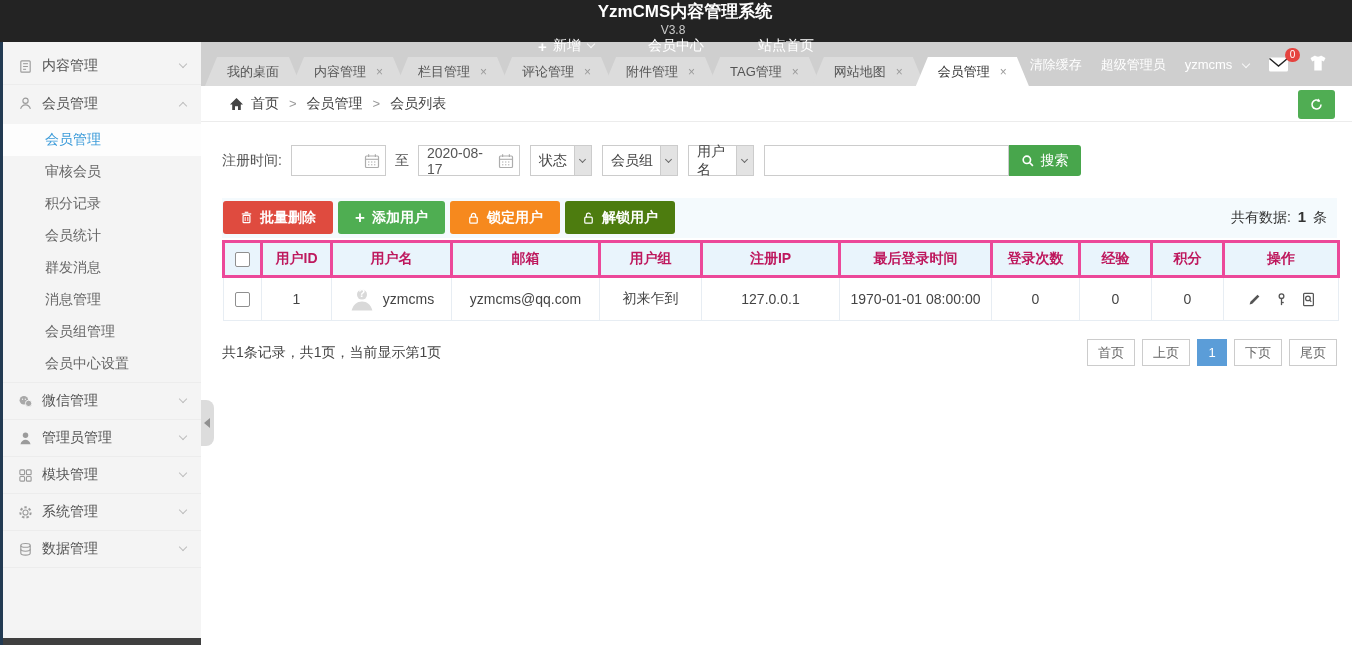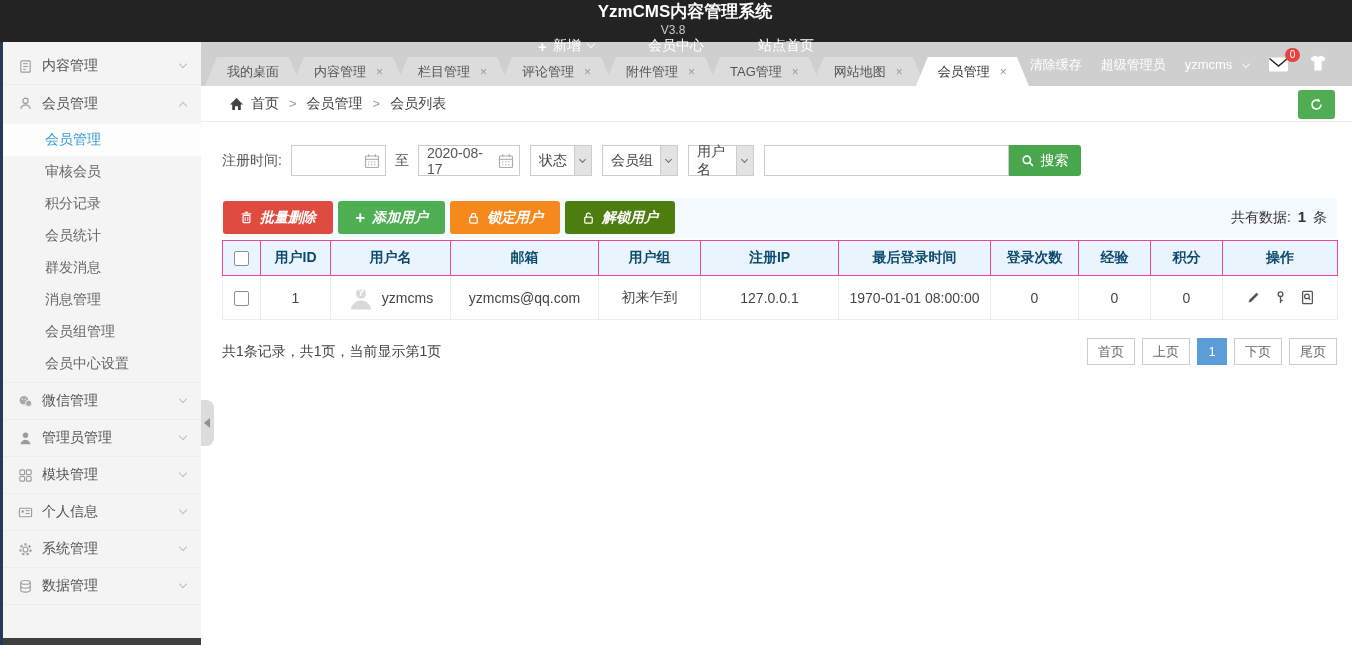--- a/index.html
+++ b/index.html
@@ -58,31 +58,31 @@
   .to { margin:0 9px; }
   .fselect { height:31px; border:1px solid #ccc; background:#fff; display:flex; align-items:center; margin-left:10px; cursor:pointer; }
   .fselect .lbl { padding:0 4px 0 8px; color:#444; flex:1; }
   .fselect .cbox { width:17px; height:29px; background:#e3e3e3; border-left:1px solid #ccc; display:flex; align-items:center; justify-content:center; flex-shrink:0; }
   .cbox .chev { width:5px; height:5px; color:#555; margin:0; top:-1px; border-color:#555; }
   .kinput { width:245px; height:31px; border:1px solid #ccc; margin-left:10px; padding:0 8px; font-size:14px; font-family:inherit; outline:none; }
   .search-btn { height:31px; width:72px; background:#48a64c; color:#fff; border:none; border-radius:0 3px 3px 0; display:flex; align-items:center; justify-content:center; gap:5px; font-size:14px; cursor:pointer; }
 
   
   .toolbar { margin-top:22px; display:flex; align-items:center; background:#f4fafd; padding:3px 10px 4px 1px; }
-  .btn { height:33px; border:none; border-radius:3px; color:#fff; font-size:14px; font-weight:bold; display:inline-flex; align-items:center; gap:7px; padding:0 17px; margin-right:5px; cursor:pointer; font-family:inherit;font-style:italic; }
+  .btn { height:33px; border:none; border-radius:3px; color:#fff; font-size:14px; font-weight:bold; display:inline-flex; align-items:center; gap:7px; padding:0 17px; margin-right:5px; cursor:pointer; font-family:inherit; }
   .btn.red { background:#df4b3f; }
   .btn.green { background:#4fae52; }
   .btn.orange { background:#f6891e; }
   .btn.blue { background:#4d7c0f; }
   .total { margin-left:auto; color:#333; font-size:14px; }
   .total b { font-size:15px; margin:0 3px; }
 
   
   .utable { width:1115px; border-collapse:collapse; table-layout:fixed; margin-top:2px; }
-  .utable th { height:35px; background:#e9f4fc; border:1px solid #ec4899; font-size:14px; color:#0c4a6e; font-weight:bold; text-align:center; }
+  .utable th { height:35px; background:#e9f4fc; border:3px solid #ec4899; font-size:14px; color:#be185d; font-weight:bold; text-align:center; }
   .utable td { height:44px; border:1px solid #e7edf3; background:#fff; font-size:14px; color:#444; text-align:center; }
   .cb { display:inline-block; width:15px; height:15px; border:1px solid #8f8f8f; border-radius:2px; background:#fff; vertical-align:middle; cursor:pointer; }
   .usercell { display:flex; align-items:center; justify-content:center; gap:8px; }
   .avatar { position:relative; width:26px; height:26px; display:inline-block; }
   .avatar .q { position:absolute; top:1px; left:0; right:0; text-align:center; color:#fff; font-size:11px; font-weight:bold; }
   .ops { display:flex; align-items:center; justify-content:center; gap:12px; }
   .ops span { display:flex; cursor:pointer; }
 
   
   .tfoot { display:flex; align-items:center; margin-top:18px; }
@@ -218,32 +218,20 @@
             <rect x="2" y="2" width="5" height="5" rx="1" fill="none" stroke="#9b9b9b" stroke-width="1.2"></rect>
             <rect x="9" y="2" width="5" height="5" rx="1" fill="none" stroke="#9b9b9b" stroke-width="1.2"></rect>
             <rect x="2" y="9" width="5" height="5" rx="1" fill="none" stroke="#9b9b9b" stroke-width="1.2"></rect>
             <rect x="9" y="9" width="5" height="5" rx="1" fill="none" stroke="#9b9b9b" stroke-width="1.2"></rect>
           </svg>
       </span>
       <span>模块管理</span>
       <span class="chev"></span>
     </div>
 
-    <div class="g">
-      <span class="gi">
-        <svg width="15" height="15" viewBox="0 0 16 16">
-            <rect x="1.5" y="3.5" width="13" height="9" rx="1" fill="none" stroke="#9b9b9b" stroke-width="1.2"></rect>
-            <circle cx="5" cy="7" r="1.3" fill="#9b9b9b"></circle>
-            <line x1="8" y1="6" x2="12.5" y2="6" stroke="#9b9b9b" stroke-width="1.1"></line>
-            <line x1="8" y1="9" x2="12.5" y2="9" stroke="#9b9b9b" stroke-width="1.1"></line>
-          </svg>
-      </span>
-      <span>个人信息</span>
-      <span class="chev"></span>
-    </div>
 
     <div class="g">
       <span class="gi">
         <svg width="15" height="15" viewBox="0 0 16 16">
             <circle cx="8" cy="8" r="2.7" fill="none" stroke="#9b9b9b" stroke-width="1.2"></circle>
             <circle cx="8" cy="8" r="5.5" fill="none" stroke="#9b9b9b" stroke-width="2.1" stroke-dasharray="2.6 2.2"></circle>
           </svg>
       </span>
       <span>系统管理</span>
       <span class="chev"></span>

